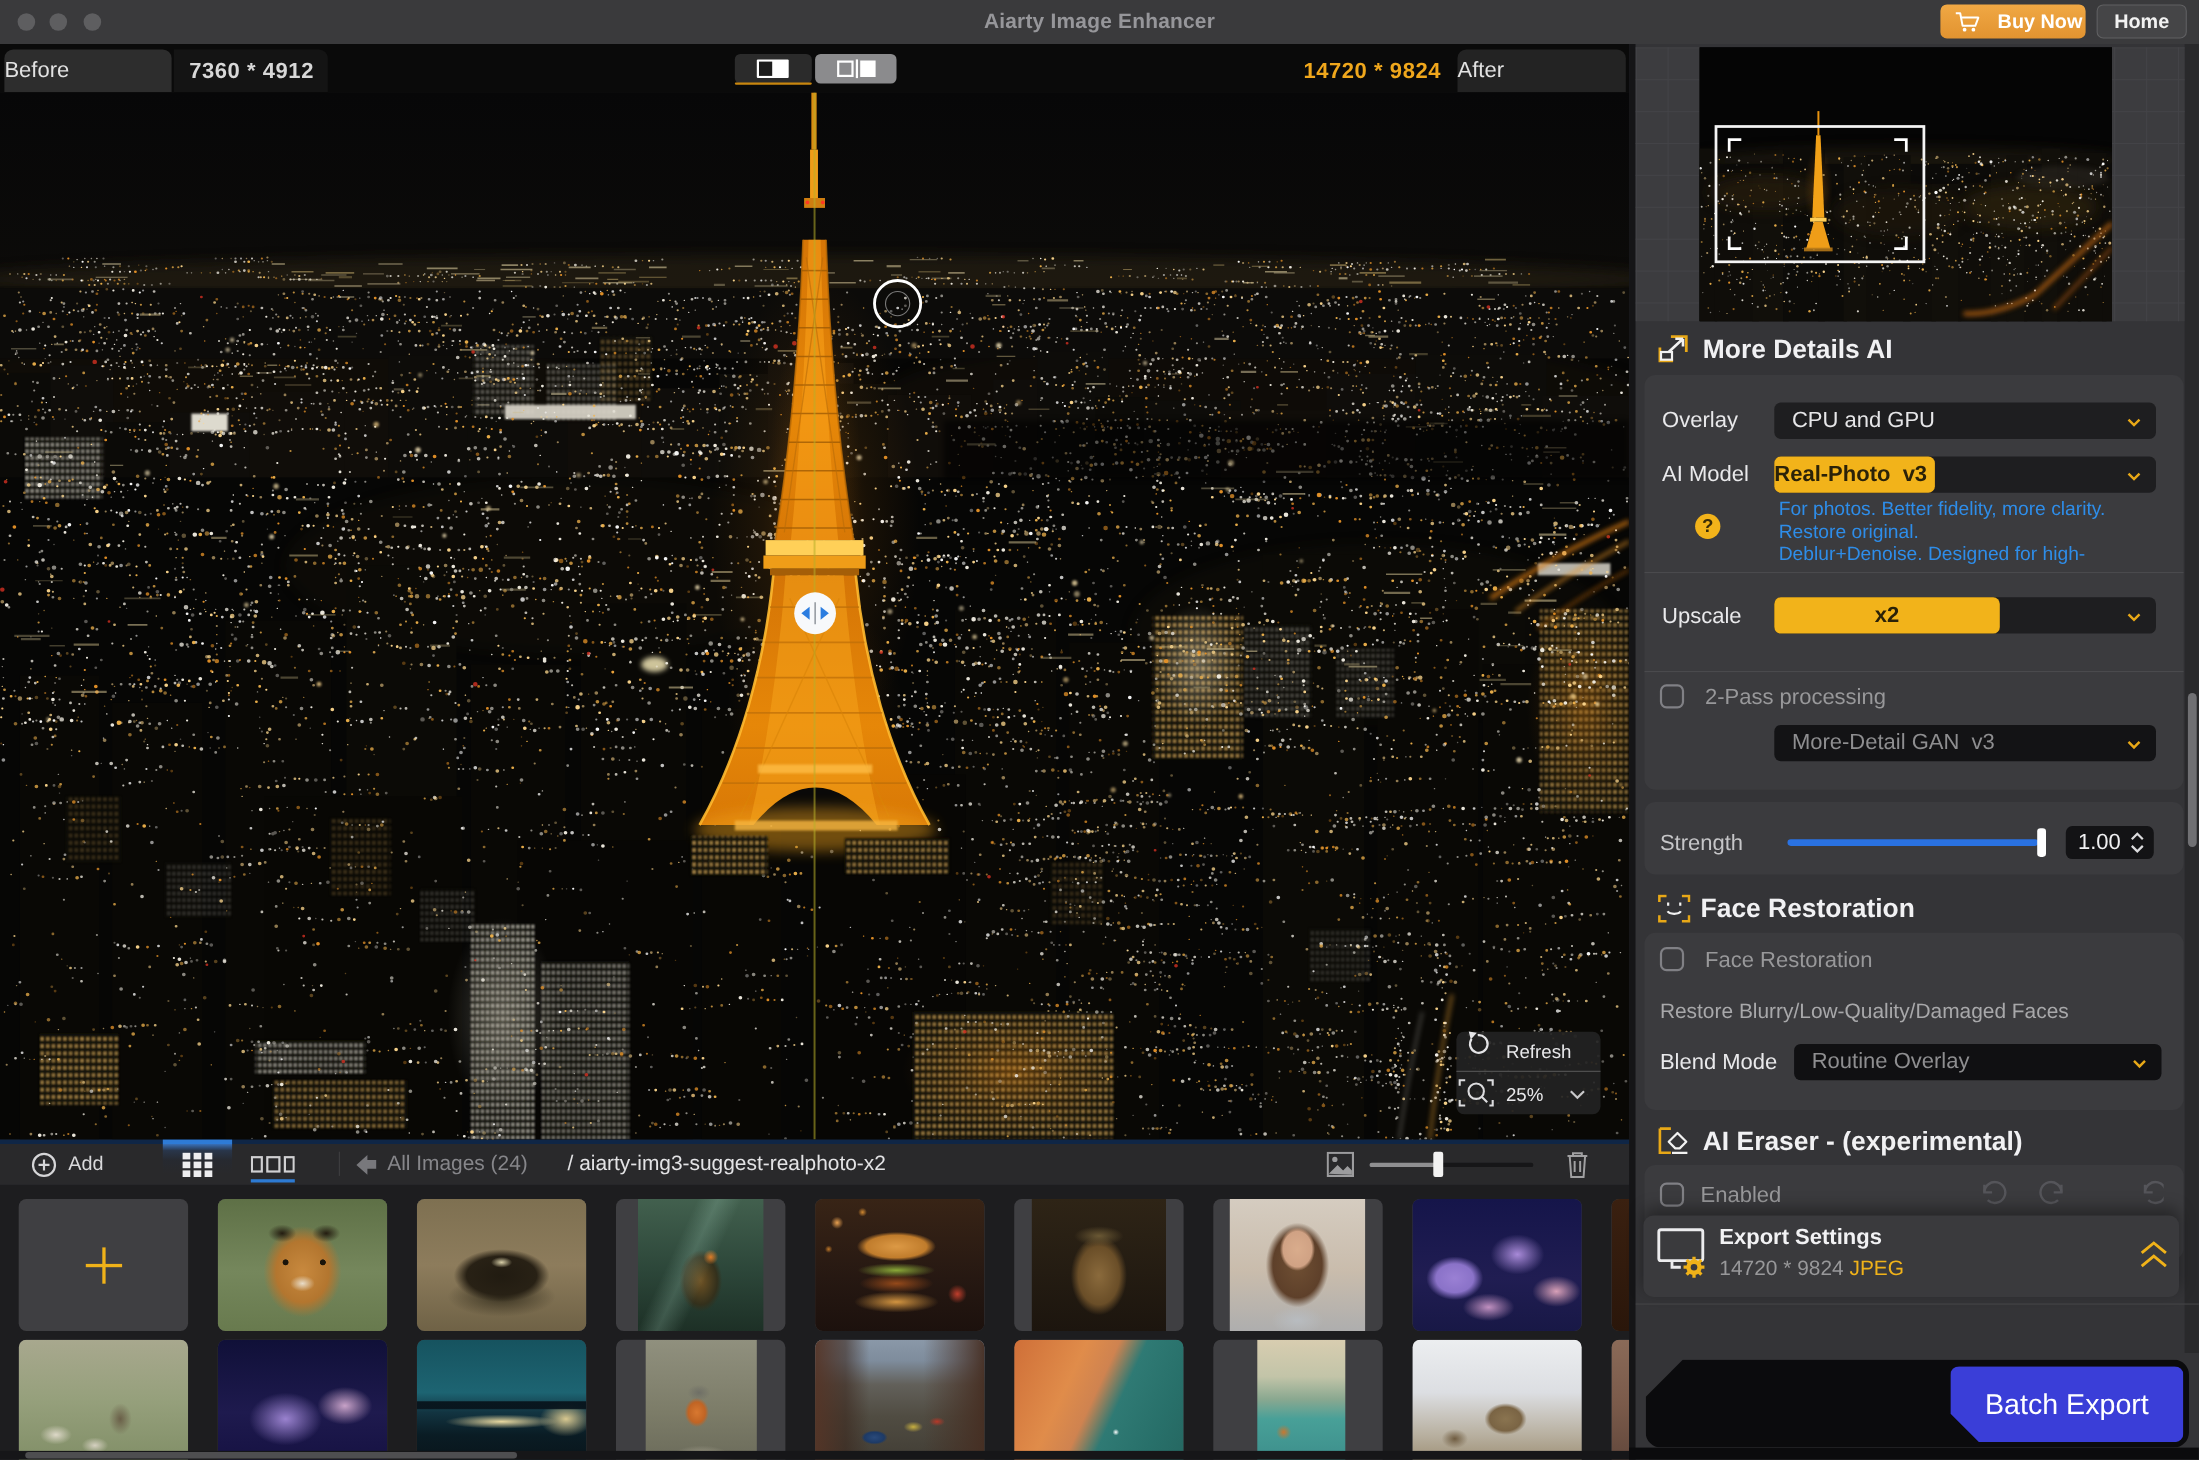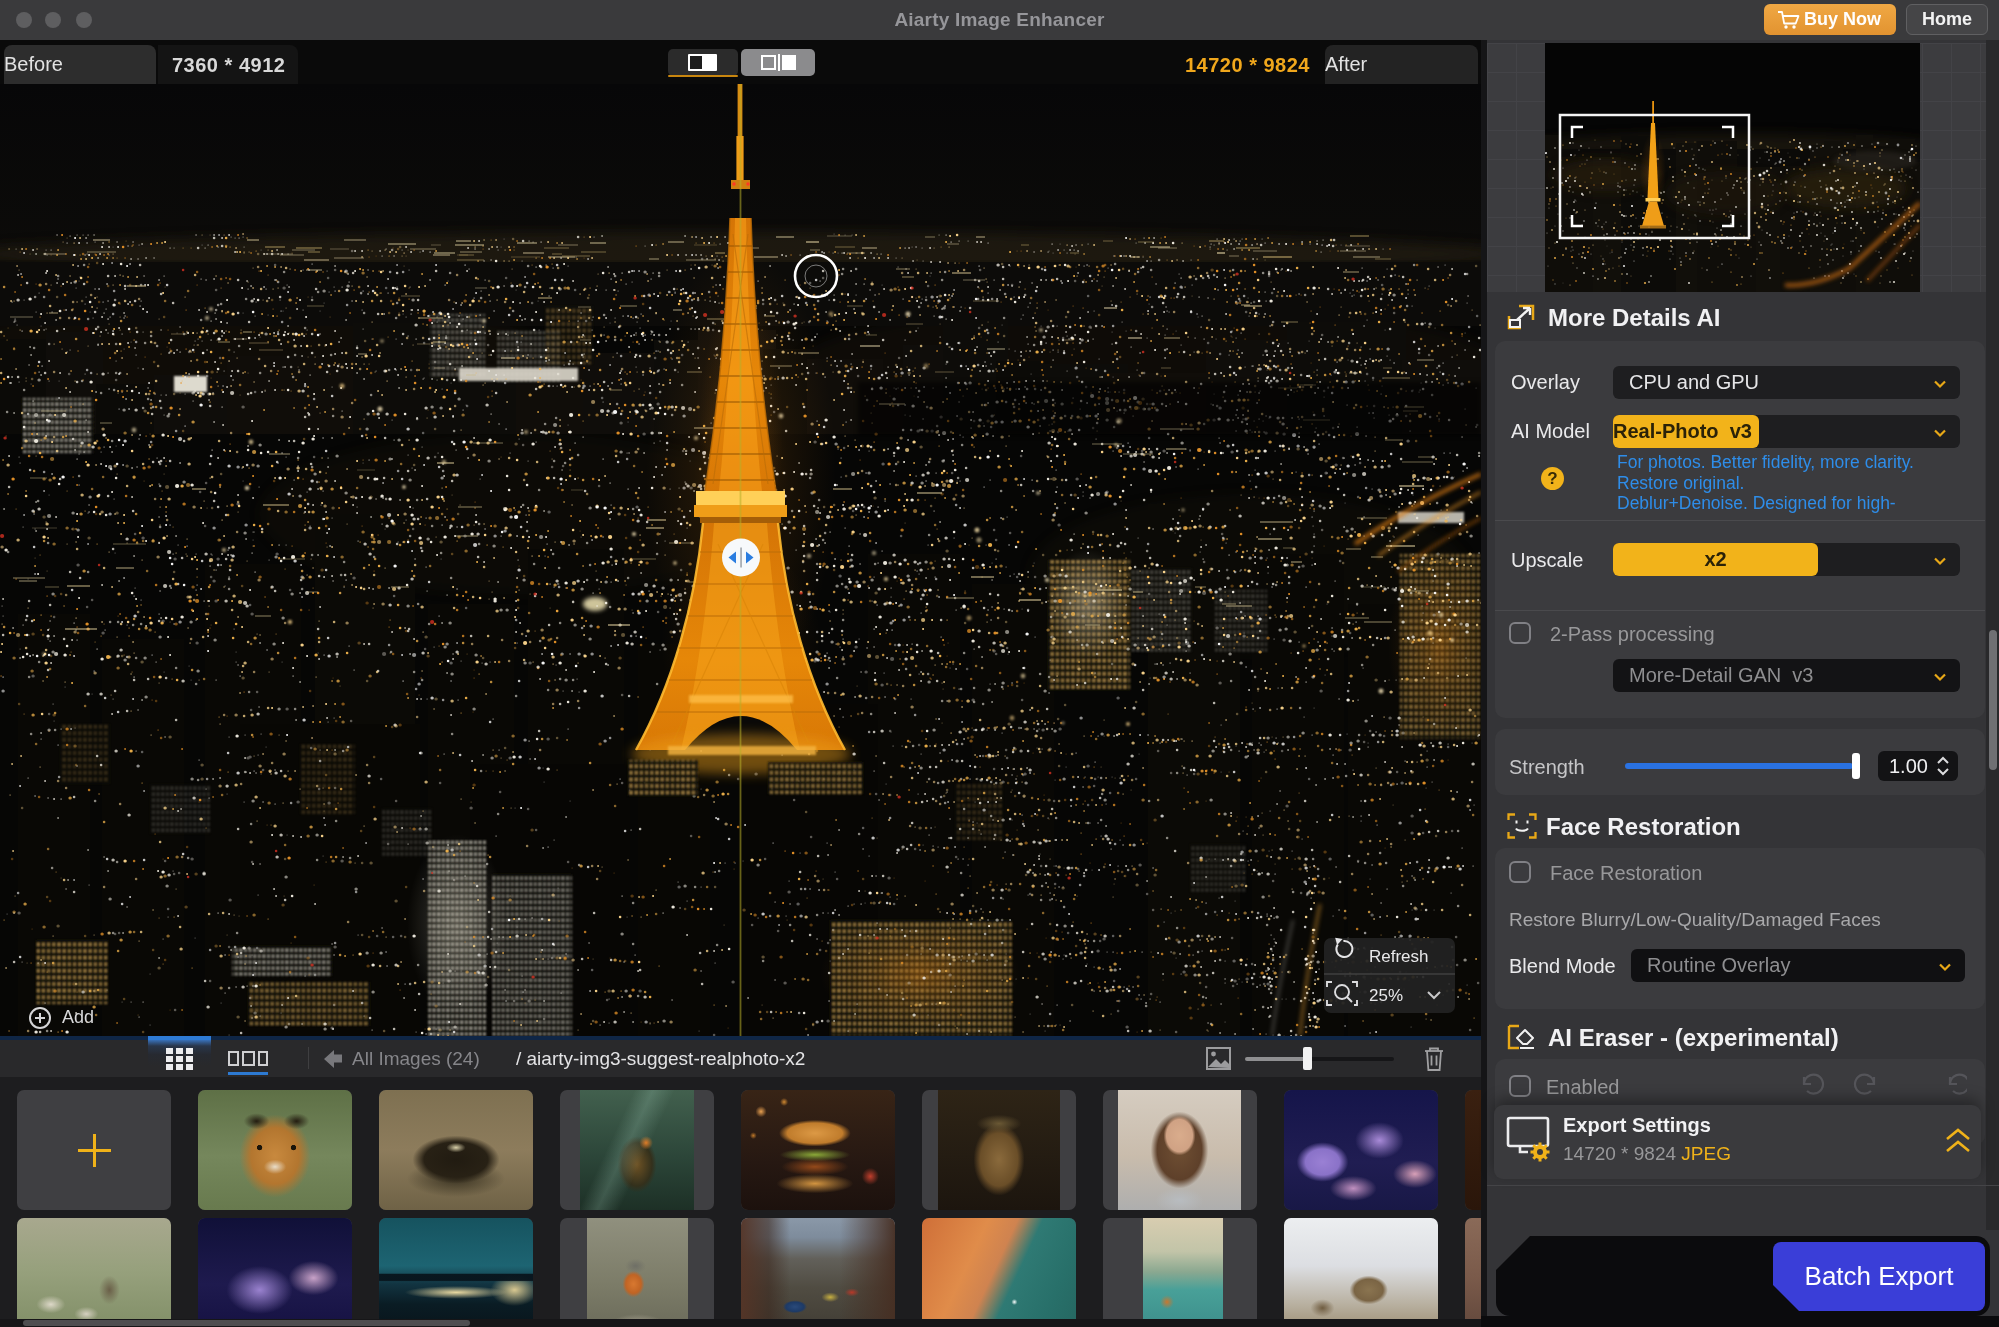--- a/index.html
+++ b/index.html
@@ -3,21 +3,21 @@
 <meta charset="utf-8">
 <style>
 *{margin:0;padding:0;box-sizing:border-box}
 html,body{width:1999px;height:1327px;overflow:hidden;background:#343437;font-family:"Liberation Sans",sans-serif;-webkit-font-smoothing:antialiased}
 #app{position:relative;width:1999px;height:1327px}
 .abs{position:absolute}
 
 #titlebar{left:0;top:0;width:1999px;height:40px;background:#3a3a3c}
 .tl{width:16px;height:16px;border-radius:50%;background:#5e5e60;top:12px}
 #wtitle{width:100%;top:9px;text-align:center;color:#96969a;font-size:19px;font-weight:bold;letter-spacing:.2px}
-#buynow{left:1764px;top:4px;width:132px;height:31px;background:linear-gradient(180deg,#f0a844,#e29330);border-radius:6px;color:#fff;font-size:18px;font-weight:bold;line-height:31px;text-align:left;padding-left:40px}
+#buynow{left:1764px;top:4px;width:132px;height:31px;background:linear-gradient(180deg,#f0a844,#e29330);border-radius:6px;color:#fff;font-size:18px;font-weight:bold;line-height:31px;text-align:left;padding-left:52px}
 #homebtn{left:1906px;top:4px;width:82px;height:31px;background:#454547;border:1px solid #606062;border-radius:6px;color:#f2f2f2;font-size:18px;font-weight:bold;line-height:29px;text-align:center}
 
 #ctoolbar{left:0;top:40px;width:1481px;height:44px;background:#0a0a0a}
 #beforetab{left:4px;top:5px;width:152px;height:39px;background:#2d2d2d;border-radius:8px 8px 0 0;color:#e2e2e2;font-size:20px;line-height:39px}
 #sizetab{left:158px;top:5px;width:140px;height:39px;background:#141414;border-radius:0 8px 0 0}
 #size1{left:172px;top:14px;color:#d8d8d8;font-size:20px;font-weight:bold;letter-spacing:.5px}
 #tgl1{left:668px;top:9px;width:70px;height:27px;background:#2b2b2b;border-radius:5px}
 #tgl1 u{position:absolute;left:0;right:0;bottom:-1px;height:2.5px;background:#c8860f;border-radius:2px}
 #tgl1 .ic{position:absolute;left:20px;top:5px;width:29px;height:17px;background:#fff;border-radius:1px}
 #tgl1 .ic i{position:absolute;left:2px;top:2px;width:12px;height:13px;background:#1c1c1c}
@@ -26,21 +26,21 @@
 #tgl2 .b{position:absolute;left:37px;top:5px;width:2px;height:17px;background:#fff}
 #tgl2 .f{position:absolute;left:41px;top:6px;width:14px;height:15px;background:#fff}
 #size2{left:1180px;top:14px;width:130px;color:#f0a71c;font-size:20px;font-weight:bold;text-align:right;letter-spacing:.5px}
 #aftertab{left:1325px;top:5px;width:153px;height:39px;background:#232323;border-radius:8px 8px 0 0;color:#e2e2e2;font-size:20px;text-align:left;line-height:39px}
 
 #canvas{left:0;top:84px;width:1481px;height:952px;background:#060605}
 #blueline{left:0;top:1036px;width:1481px;height:4px;background:#0f2646}
 #bluelineseg{left:148px;top:1036px;width:63px;height:4px;background:#2e7bd6}
 
 #striptb{left:0;top:1040px;width:1481px;height:37px;background:#29292b}
-#addwrap{left:28px;top:1006px;width:100px;height:24px;color:#d9d9db;font-size:18px}
+#addwrap{left:28px;top:1047px;width:100px;height:24px;color:#d9d9db;font-size:18px}
 #gridtab{left:148px;top:1040px;width:63px;height:37px;background:linear-gradient(180deg,rgba(58,120,200,.9) 0,rgba(40,80,140,.32) 6px,rgba(24,44,78,.14) 40%,rgba(0,0,0,0) 72%)}
 #listtabu{left:228px;top:1072px;width:40px;height:3px;background:#2d7ad2}
 #stdiv{left:308px;top:1047px;width:1px;height:22px;background:#3f3f41}
 #allimg{left:352px;top:1048px;color:#86868a;font-size:19px}
 #pathtxt{left:516px;top:1048px;color:#e3e3e5;font-size:19px}
 #sldtrack1{left:1245px;top:1057px;width:63px;height:4px;background:#8f8f91;border-radius:2px}
 #sldtrack2{left:1308px;top:1057px;width:86px;height:4px;background:#161618;border-radius:2px}
 #sldhandle{left:1303px;top:1047px;width:9px;height:23px;background:#f2f2f2;border-radius:2px}
 
 #thumbs{left:0;top:1077px;width:1481px;height:250px;background:#1d1d1f;overflow:hidden}

